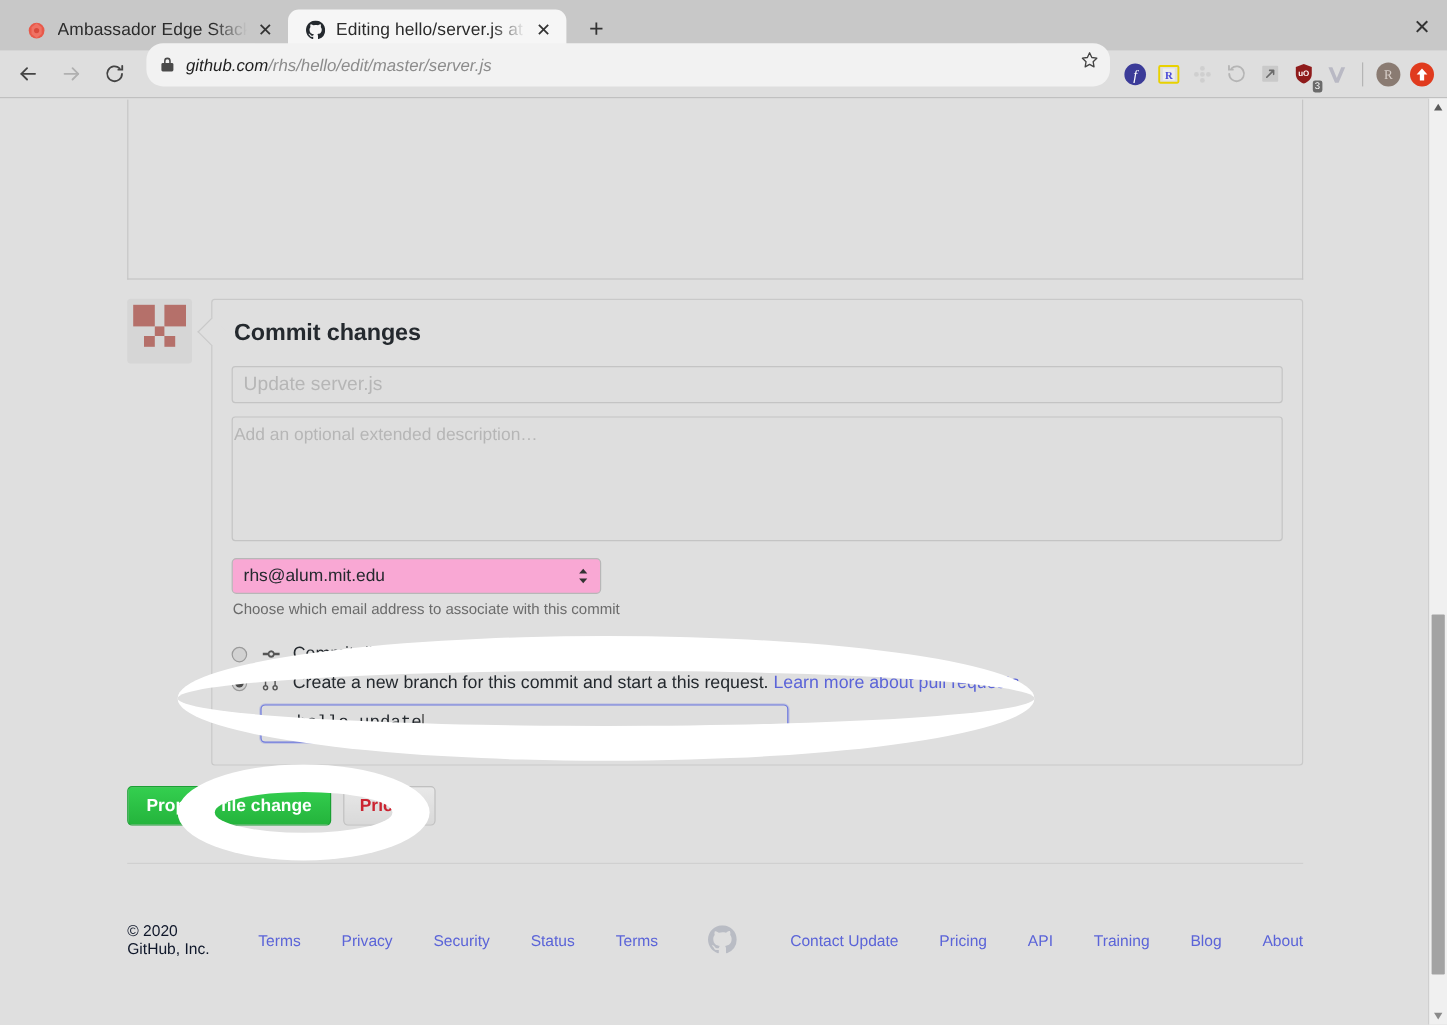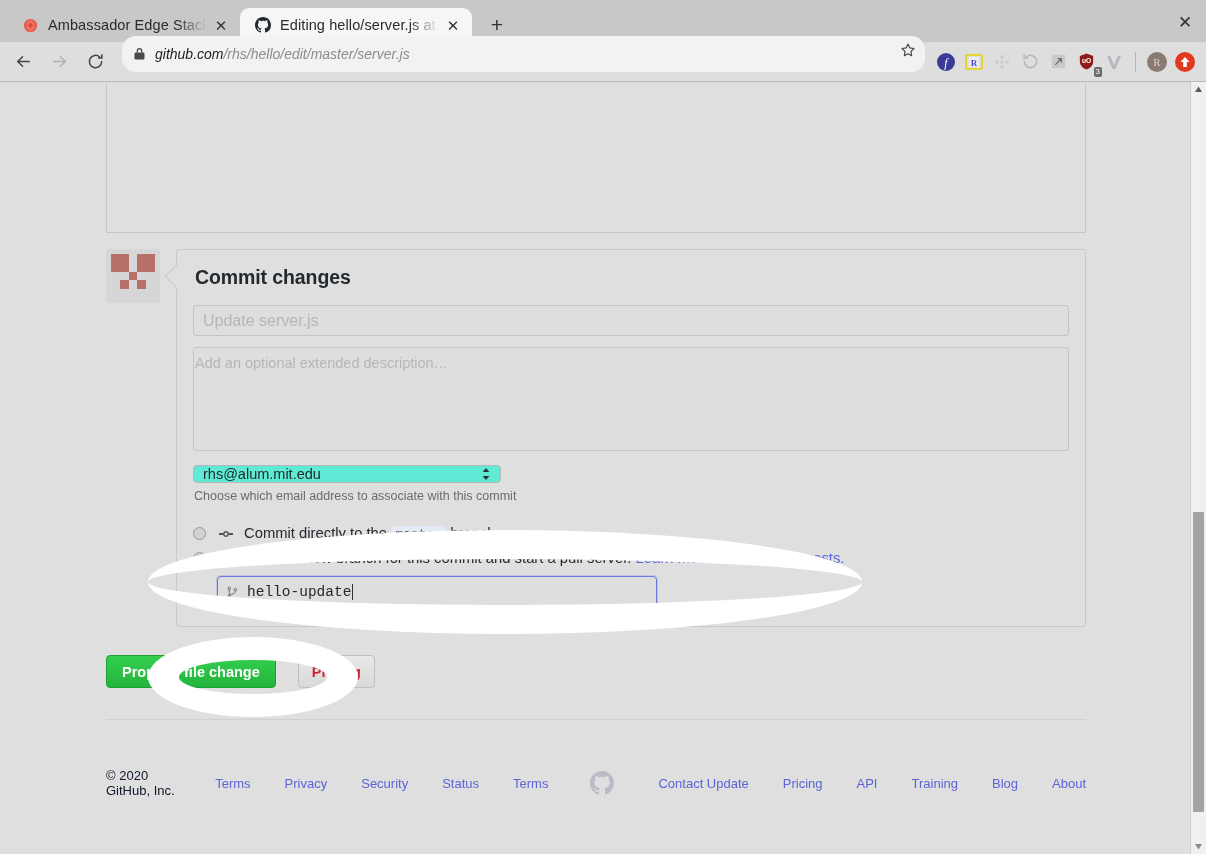--- a/index.html
+++ b/index.html
@@ -136,22 +136,22 @@
   .ta {
     display: block; width: 100%; height: 104px;
     border: 1px solid #c4c4c4; border-radius: 3px;
     background: #dedede; padding: 7px 1px; font-size: 14.5px;
     color: #24292e; font-family: "Liberation Sans", sans-serif;
     resize: none; outline: none; margin-bottom: 14px;
   }
   .ta::placeholder { color: #b6b6b6; }
 
   .email-select {
-    width: 308px; height: 18px; border: 1px solid #b7b7b7; border-radius: 4px;
-    background: #5eead4; display: flex; align-items: center;
+    width: 308px; height: 30px; border: 1px solid #b7b7b7; border-radius: 4px;
+    background: #f9a8d4; display: flex; align-items: center;
     padding: 0 9px; font-size: 14.5px; color: #24292e; position: relative;
   }
   .sel-arrows {
     position: absolute; right: 9px; top: 50%; transform: translateY(-50%);
     display: flex; flex-direction: column; gap: 2px; line-height: 0;
   }
   .email-note { font-size: 12.5px; color: #6b6b6b; margin: 6px 0 0 1px; }
 
   .radio-block { margin-top: 22px; }
   .radio-row { display: flex; align-items: center; margin-bottom: 8px; position: relative; z-index: 2; }
@@ -182,21 +182,21 @@
   .branch-input-text {
     font-family: "Liberation Mono", monospace; font-size: 14.5px; color: #24292e;
   }
   .caret {
     display: inline-block; width: 1px; height: 16px; background: #333;
     vertical-align: -3px; margin-left: 1px;
   }
 
   .btn-row {
     position: absolute; left: 106px; top: 573px;
-    display: flex; align-items: center; gap: 22px; z-index: 2;
+    display: flex; align-items: center; gap: 10px; z-index: 2;
   }
   .btn-primary {
     height: 33px; padding: 0 15px; border-radius: 4px;
     background: linear-gradient(#34cf4f, #24b43c);
     border: 1px solid #1aa033; color: #fff; font-size: 14.5px; font-weight: bold;
     display: flex; align-items: center; justify-content: center;
   }
   .btn-cancel {
     height: 33px; padding: 0 13px; border-radius: 4px;
     background: linear-gradient(#e8e8e8, #d9d9d9);
@@ -431,21 +431,21 @@
               <span class="radio-icon">
                 <svg width="15" height="16" viewBox="0 0 16 16" fill="none" stroke="#555" stroke-width="1.3">
                   <circle cx="3.5" cy="12.5" r="1.8"></circle>
                   <circle cx="12" cy="12.5" r="1.8"></circle>
                   <circle cx="3.5" cy="3" r="1.8"></circle>
                   <path d="M3.5 4.9v5.8"></path>
                   <path d="M12 10.7V6.2c0-1.3-1-2.3-2.3-2.3H8.2"></path>
                   <path d="M9.6 2.2 8 3.9l1.6 1.7"></path>
                 </svg>
               </span>
-              <span class="radio-label"><span>Create a</span> <b>new branch</b> <span>for this commit and start a pull server.</span> <a class="link" href="#">Learn more about pull requests.</a></span>
+              <span class="radio-label"><span>Create a</span> <b>new branch</b> <span>for this commit and start a this request.</span> <a class="link" href="#">Learn more about pull requests.</a></span>
             </div>
 
             <div class="branch-input-wrap">
               <span class="branch-input-icon">
                 <svg width="13" height="15" viewBox="0 0 16 16" fill="none" stroke="#666" stroke-width="1.2">
                   <circle cx="4" cy="3" r="1.6"></circle>
                   <circle cx="4" cy="13" r="1.6"></circle>
                   <circle cx="11.5" cy="4.5" r="1.6"></circle>
                   <path d="M4 4.7v6.7"></path>
                   <path d="M11.5 6.2c0 2.6-2.3 3.3-4.1 3.8C6.1 10.4 4 11 4 12.6"></path>

